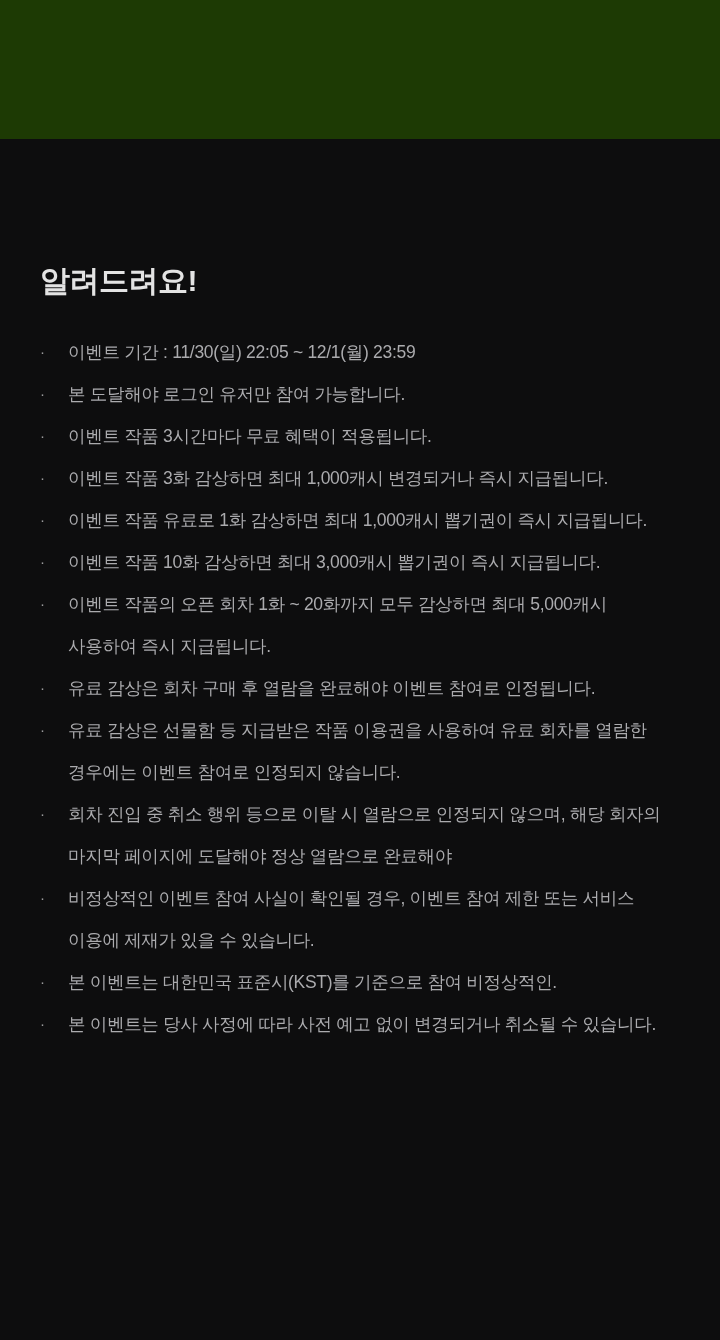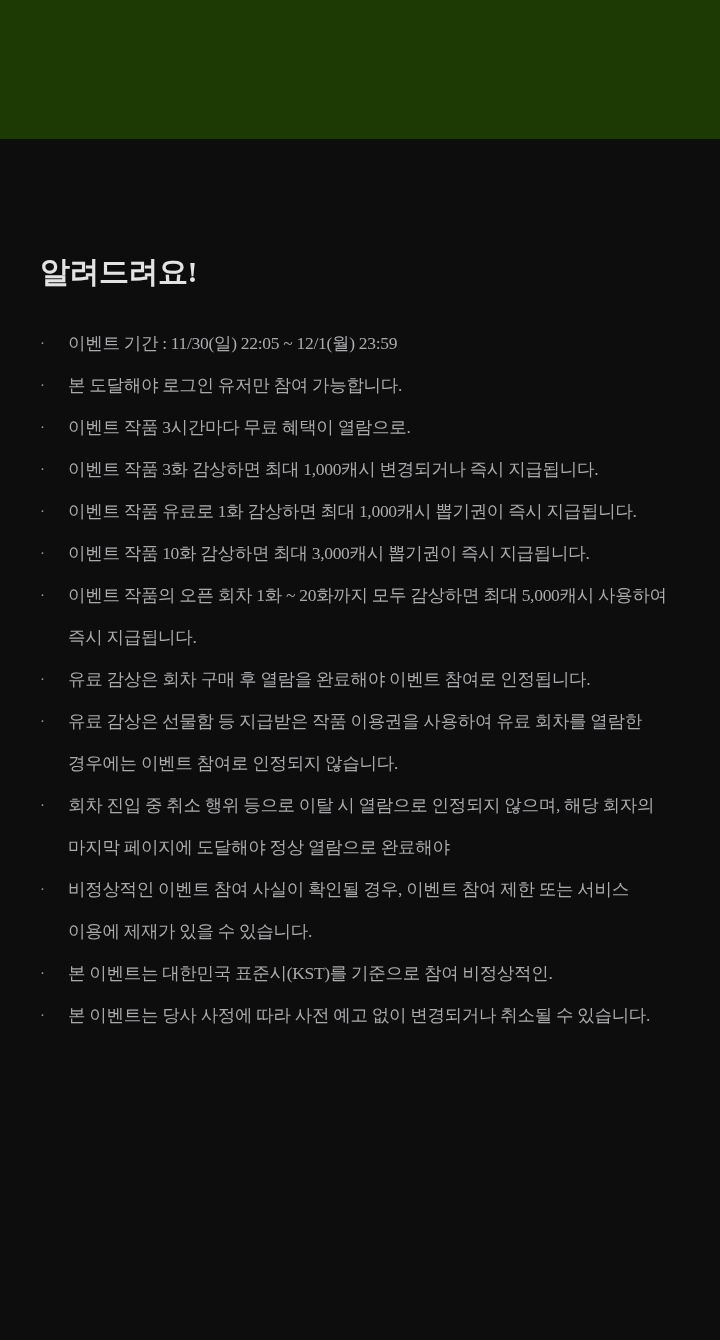--- a/index.html
+++ b/index.html
@@ -12,22 +12,21 @@
     background: #0d0d0e;
     font-family: "Liberation Sans", "DejaVu Sans", sans-serif;
     overflow: hidden;
   }
   .banner {
     width: 720px;
     height: 139px;
     background: #1d3a04;
   }
   .notice {
-    padding: 0 40px;
-    font-family: Liberation Serif, serif;
+    padding: 9px 40px;
   }
   .notice h1 {
     margin: 0;
     padding-top: 114px;
     font-size: 30px;
     line-height: 38px;
     font-weight: 800;
     color: #e3e3e3;
     letter-spacing: -0.5px;
   }
@@ -68,21 +67,21 @@
     <span class="txt">이벤트 기간 : 11/30(일) 22:05 ~ 12/1(월) 23:59</span>
   </li>
 
   <li>
     <span class="dot">·</span>
     <span class="txt">본 도달해야 로그인 유저만 참여 가능합니다.</span>
   </li>
 
   <li>
     <span class="dot">·</span>
-    <span class="txt">이벤트 작품 3시간마다 무료 혜택이 열람으로.</span>
+    <span class="txt">이벤트 작품 3시간마다 무료 혜택이 적용됩니다.</span>
   </li>
 
   <li>
     <span class="dot">·</span>
     <span class="txt">이벤트 작품 3화 감상하면 최대 1,000캐시 변경되거나 즉시 지급됩니다.</span>
   </li>
 
   <li>
     <span class="dot">·</span>
     <span class="txt">이벤트 작품 유료로 1화 감상하면 최대 1,000캐시 뽑기권이 즉시 지급됩니다.</span>

